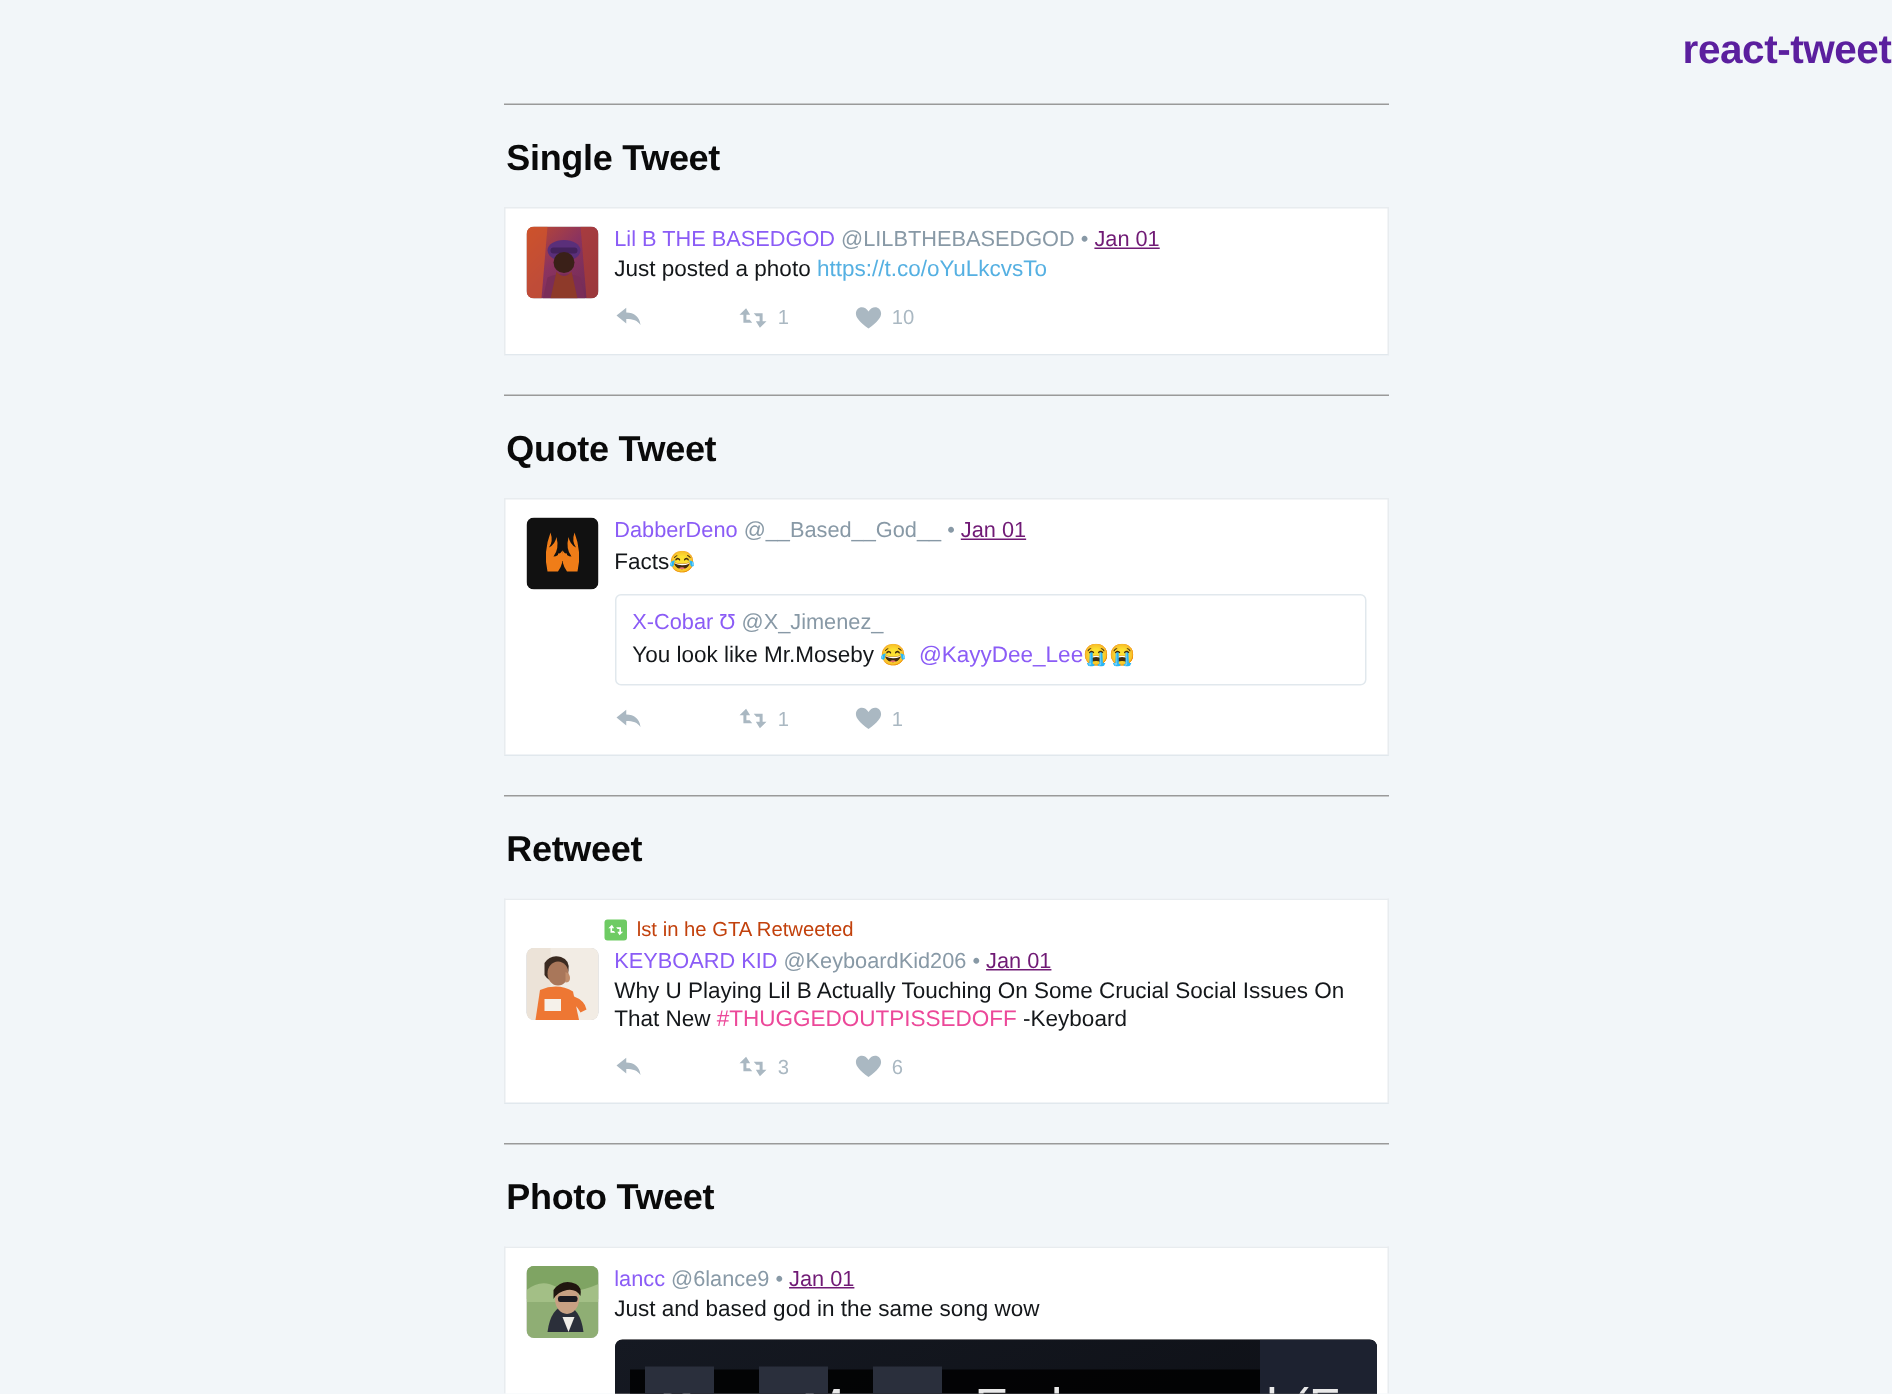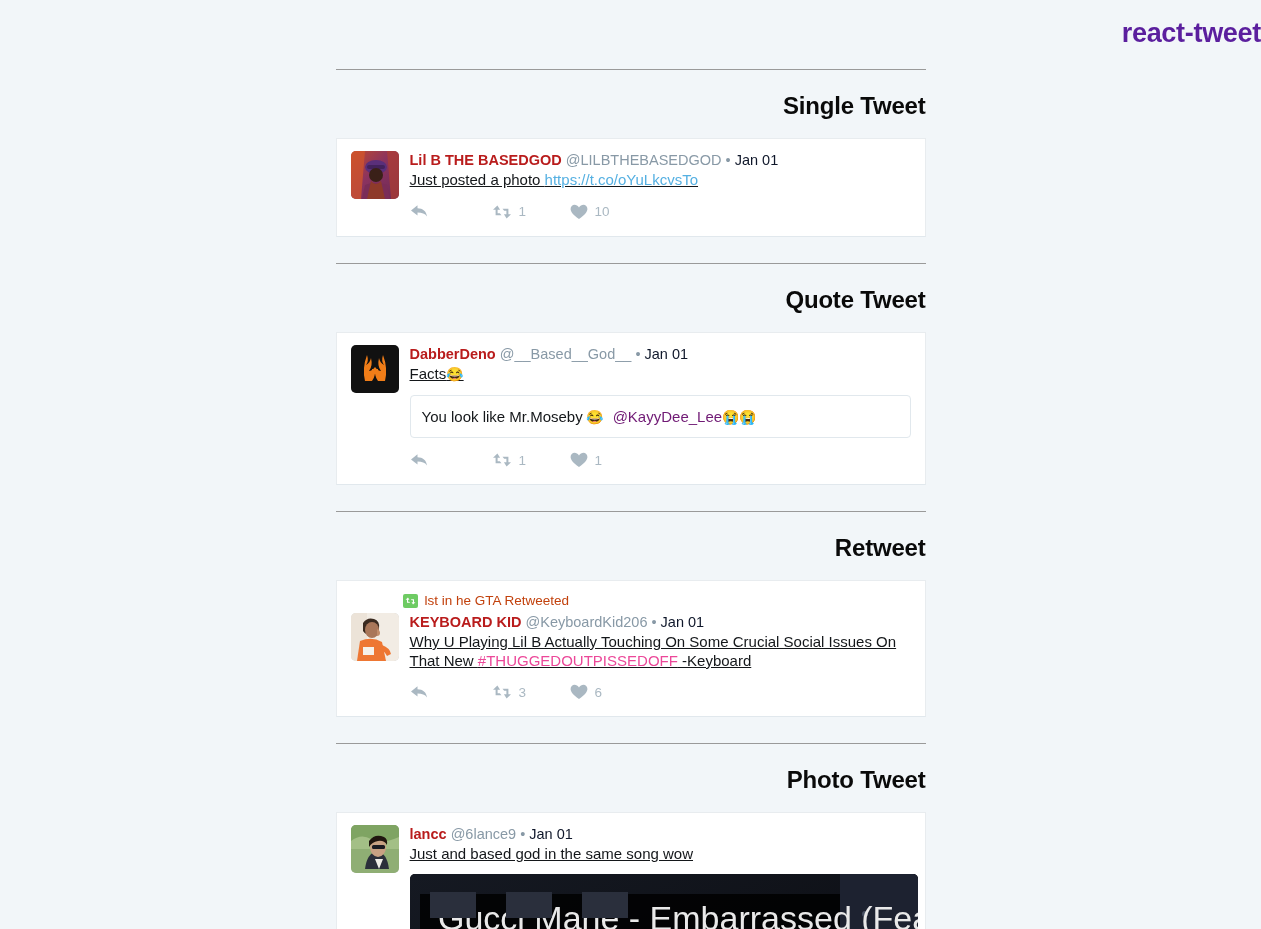--- a/index.html
+++ b/index.html
@@ -31,21 +31,20 @@
     height: 0;
   }
 
   .section-title {
     font-size: 24px;
     font-weight: bold;
     color: #0a0a0a;
     margin: 0;
     padding: 22px 0 18px 2px;
     letter-spacing: -0.2px;
-    text-align: right;
   }
 
   .tweet-card {
     background: #ffffff;
     border: 1px solid #e8ecef;
     border-bottom: 1px solid #e1e8ed;
     padding: 12px 14px 10px 14px;
     overflow: hidden;
   }
   .tweet-card.no-pad-bottom { padding-bottom: 0; }
@@ -83,35 +82,34 @@
   }
   .avatar svg { display: block; width: 48px; height: 48px; }
 
   .tweet-main { flex: 1; min-width: 0; }
 
   .tweet-head {
     font-size: 14.5px;
     line-height: 19px;
     white-space: nowrap;
   }
-  .name { font-weight: bold; color: #b91c1c; }
+  .name { font-weight: normal; color: #8b5cf6; }
   .handle { color: #8899a6; }
   .dot { color: #8899a6; }
-  .time { color: #0f172a; }
+  .time { color: #701a75; text-decoration: underline; }
 
   .tweet-text {
     font-size: 15px;
     line-height: 18.5px;
     color: #14171a;
     margin-top: 1px;
     word-wrap: break-word;
-    text-decoration: underline;
   }
   .link { color: #55b0e2; }
-  .mention { color: #701a75; }
+  .mention { color: #8b5cf6; }
   .hashtag { color: #ec4899; }
 
   .quote-box {
     border: 1px solid #e1e8ed;
     border-radius: 4px;
     padding: 9px 11px 10px 11px;
     margin-top: 12px;
     background: #fff;
   }
   .quote-head { font-size: 14.5px; line-height: 19px; }
@@ -241,20 +239,25 @@
             <span class="name">DabberDeno</span>
             <span class="handle">@__Based__God__</span>
             <span class="dot">•</span>
             <span class="time">Jan 01</span>
           </div>
           <div class="tweet-text">
             <span>Facts</span><span class="emoji">😂</span>
           </div>
 
           <div class="quote-box">
+            <div class="quote-head">
+              <span class="name">X-Cobar</span>
+              <span class="name">Ʊ</span>
+              <span class="handle">@X_Jimenez_</span>
+            </div>
             <div class="quote-text">
               <span>You look like Mr.Moseby </span><span class="emoji">😂</span>&nbsp;&nbsp;<span class="mention">@KayyDee_Lee</span><span class="emoji">😭</span><span class="emoji">😭</span>
             </div>
           </div>
 
           <div class="actions">
             <div class="action reply">
               <span>
                 <svg width="18" height="15" viewBox="0 0 18 15">
                     <path d="M7.5 1.2 L1 6.4 L7.5 11.6 L7.5 8.6 C12 8.6 15 9.6 17 12.6 C16.4 7.2 12.8 4.3 7.5 4.3 Z" fill="#aab8c2"></path>

